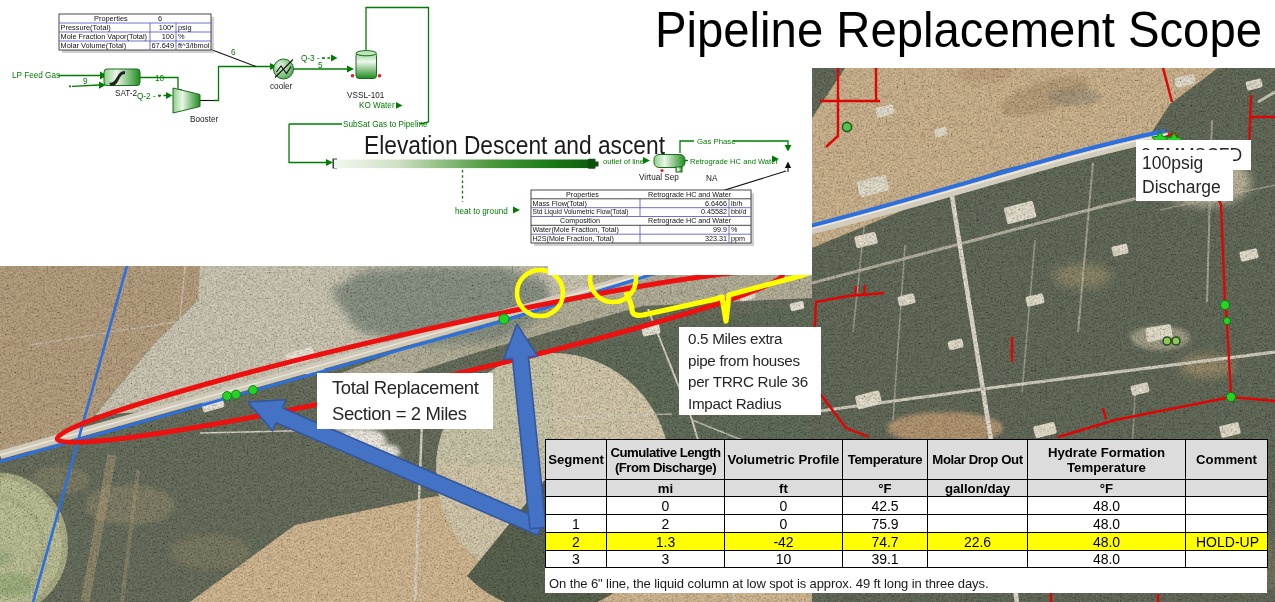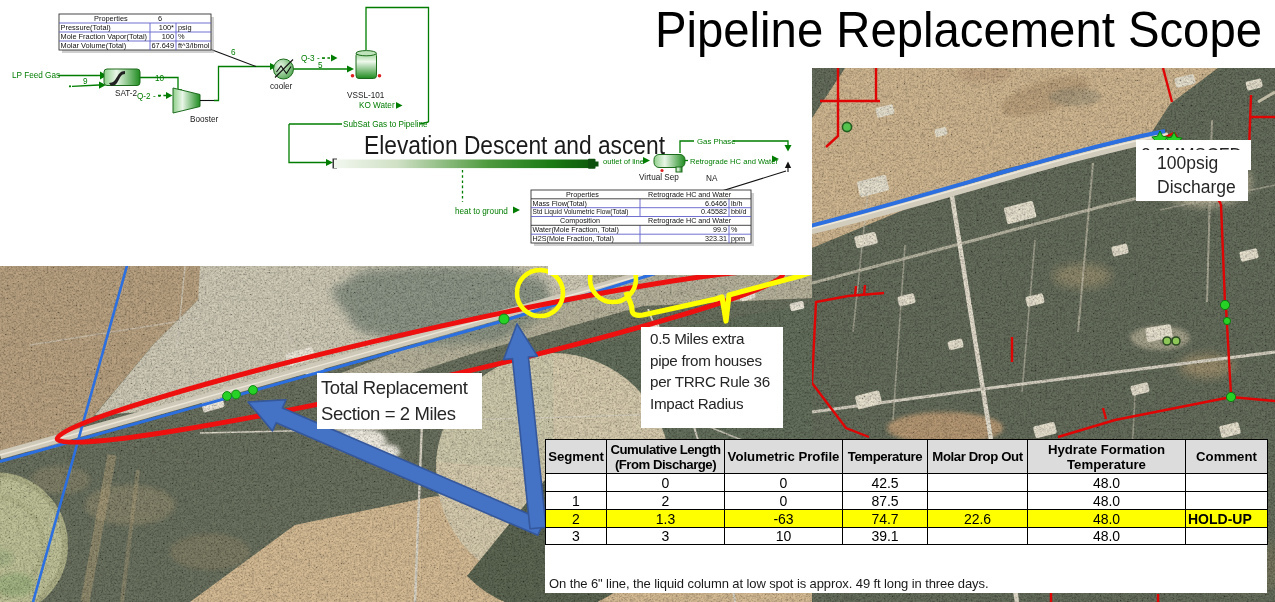--- a/index.html
+++ b/index.html
@@ -357,71 +357,80 @@
 <text x="532.5" y="240.7">H2S(Mole Fraction, Total)</text>
 <text x="727" y="240.7" text-anchor="end">323.31</text>
 <text x="731" y="240.7">ppm</text>
 </g>
 </g>
 <text x="364" y="154" font-family="Liberation Sans, sans-serif" font-size="25px" fill="#1a1a1a" textLength="301" lengthAdjust="spacingAndGlyphs">Elevation Descent and ascent</text>
 <text x="655" y="47" font-family="Liberation Sans, sans-serif" font-size="50px" fill="#000" textLength="607" lengthAdjust="spacingAndGlyphs">Pipeline Replacement Scope</text>
 </svg>
 
 <div class="box" style="left:1136px;top:102px;width:110px;height:30px;font-size:17.5px;line-height:30px;padding-left:5px;margin-top:38px;">2.5MMSCFD</div>
-<div class="box" style="left:1136px;top:150px;width:91px;height:50px;font-size:17.5px;line-height:24px;padding:1px 0 0 21px;">100psig<br>Discharge</div>
-<div class="box" style="left:317px;top:373px;width:161px;height:54px;font-size:18.5px;letter-spacing:-0.4px;line-height:26px;padding:2px 0 0 4px;">Total Replacement<br>Section = 2 Miles</div>
-<div class="box" style="left:641px;top:327px;width:133px;height:87px;font-size:15.2px;letter-spacing:-0.3px;line-height:21.7px;padding:1px 0 13px 9px;">0.5 Miles extra<br>pipe from houses<br>per TRRC Rule 36<br>Impact Radius</div>
+<div class="box" style="left:1136px;top:150px;width:91px;height:50px;font-size:17.5px;line-height:24px;padding:1px 0 0 6px;">100psig<br>Discharge</div>
+<div class="box" style="left:317px;top:373px;width:161px;height:54px;font-size:18.5px;letter-spacing:-0.4px;line-height:26px;padding:2px 0 0 15px;">Total Replacement<br>Section = 2 Miles</div>
+<div class="box" style="left:679px;top:327px;width:133px;height:87px;font-size:15.2px;letter-spacing:-0.3px;line-height:21.7px;padding:1px 0 0 9px;">0.5 Miles extra<br>pipe from houses<br>per TRRC Rule 36<br>Impact Radius</div>
 
 <div style="position:absolute;left:545px;top:439px;width:722px;height:154px;background:#fff;">
 <table style="border-collapse:collapse;table-layout:fixed;width:722px;font-family:'Liberation Sans',sans-serif;color:#000;">
 <colgroup>
         <col style="width:61px">
         <col style="width:118px">
         <col style="width:118px">
         <col style="width:85px">
         <col style="width:100px">
         <col style="width:158px">
         <col style="width:82px">
       </colgroup>
 <tbody>
-        <tr style="height:34px;background:#dcdcdc;">
+        <tr style="height:40px;background:#dcdcdc;">
 <td class="hc">Segment</td>
           <td class="hc" style="letter-spacing:-0.5px;">Cumulative Length<br>(From Discharge)</td>
           <td class="hc">Volumetric Profile</td>
           <td class="hc" style="letter-spacing:-0.4px;">Temperature</td>
           <td class="hc" style="letter-spacing:-0.4px;">Molar Drop Out</td>
           <td class="hc">Hydrate Formation<br>Temperature</td>
           <td class="hc">Comment</td>
 </tr>
+<tr style="height:17px;background:#dcdcdc;">
+<td class="hc"></td>
+          <td class="hc">mi</td>
+          <td class="hc">ft</td>
+          <td class="hc">°F</td>
+          <td class="hc">gallon/day</td>
+          <td class="hc">°F</td>
+          <td class="hc"></td>
+</tr>
 <tr style="height:18px;">
           <td class="dc"></td>
           <td class="dc">0</td>
           <td class="dc">0</td>
           <td class="dc">42.5</td>
           <td class="dc"></td>
           <td class="dc">48.0</td>
           <td class="dc"></td>
         </tr>
 <tr style="height:18px;">
           <td class="dc">1</td>
           <td class="dc">2</td>
           <td class="dc">0</td>
-          <td class="dc">87.5</td>
+          <td class="dc">75.9</td>
           <td class="dc"></td>
           <td class="dc">48.0</td>
           <td class="dc"></td>
         </tr>
 <tr style="height:18px;background:#ffff00;">
           <td class="dc">2</td>
           <td class="dc">1.3</td>
-          <td class="dc">-63</td>
+          <td class="dc">-42</td>
           <td class="dc">74.7</td>
           <td class="dc">22.6</td>
           <td class="dc">48.0</td>
-          <td class="dc" style="text-align:left;padding-left:2px;font-weight:bold;">HOLD-UP</td>
+          <td class="dc" style="text-align:center;padding-left:2px;">HOLD-UP</td>
         </tr>
 <tr style="height:17px;">
           <td class="dc">3</td>
           <td class="dc">3</td>
           <td class="dc">10</td>
           <td class="dc">39.1</td>
           <td class="dc"></td>
           <td class="dc">48.0</td>
           <td class="dc"></td>
         </tr>

